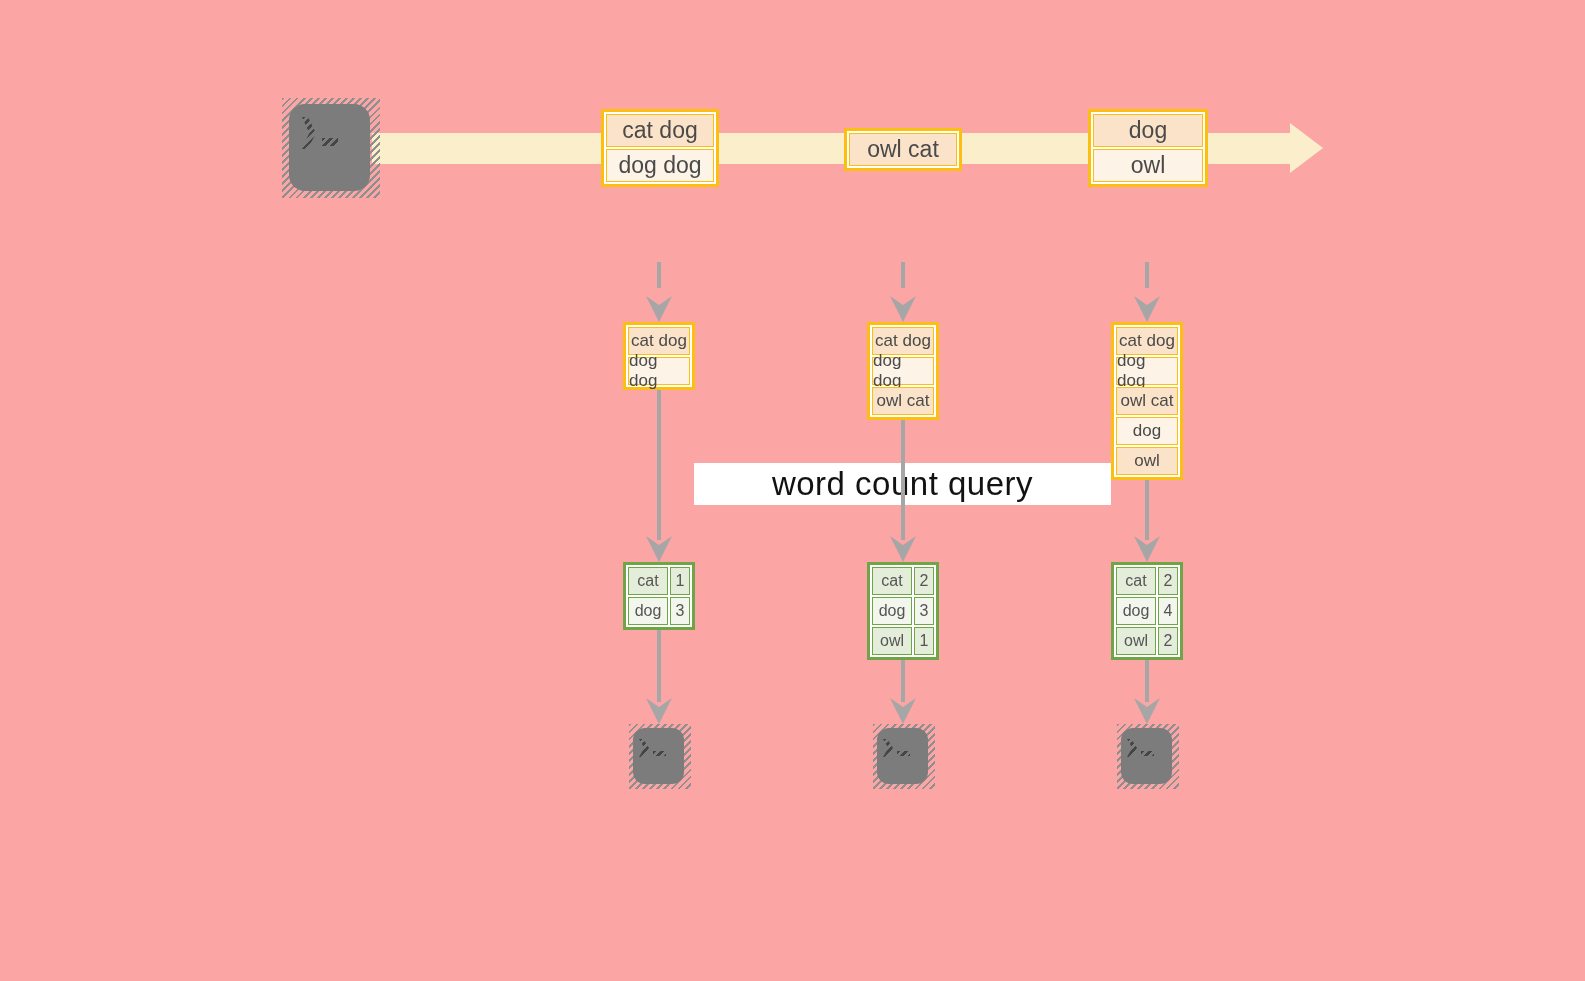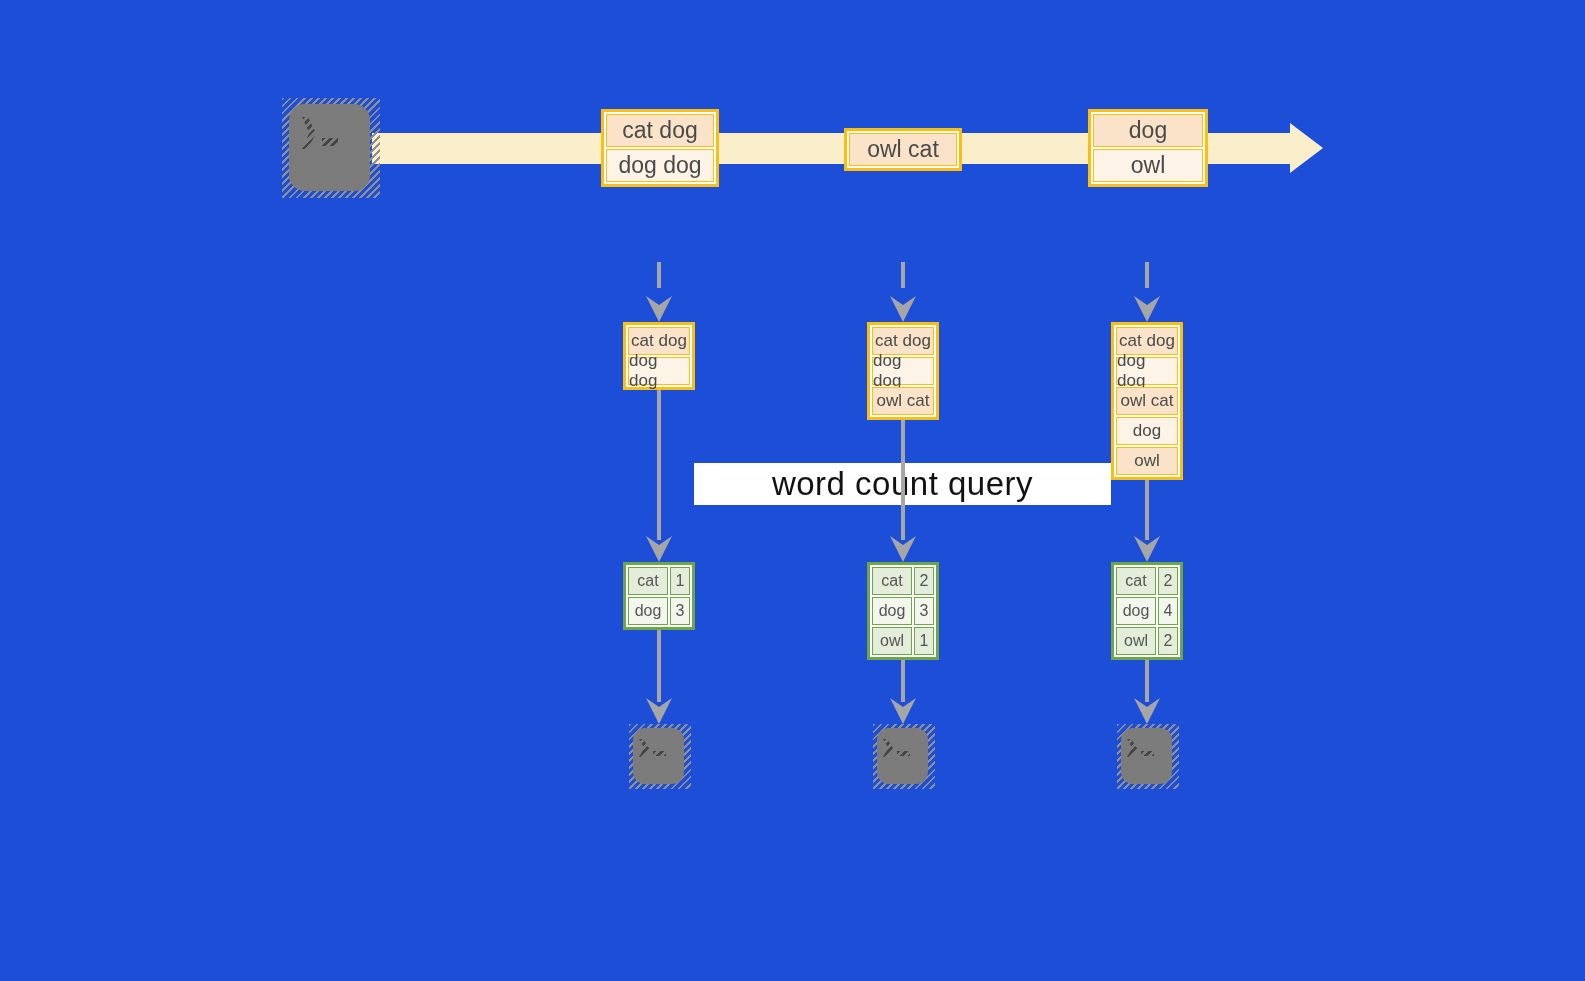--- a/index.html
+++ b/index.html
@@ -1,17 +1,17 @@
 <!DOCTYPE html>
 <html style="--band: #faefca; --orange: #fcbf10; --peach: #fae3c8; --cream: #fdf4e7; --green: #6ea647; --greenfillA: #e4edda; --greenfillB: #f2f6ec; --gray: #a6a6a6;"><head>
 <meta charset="utf-8">
 <style>
   html,body{margin:0;padding:0;background:#000;}
   .canvas{
-    position:relative;width:1585px;height:981px;background:#1d4ed8;overflow:hidden;
+    position:relative;width:1585px;height:981px;background:#fca5a5;overflow:hidden;
     font-family:"Liberation Sans", sans-serif;
   }
   
   .stream-band{position:absolute;background:var(--band,#faefca);z-index:1;}
   .stream-head{
     position:absolute;z-index:1;background:var(--band,#faefca);
     clip-path:polygon(0 0,100% 50%,0 100%);
   }
   
   .term{

